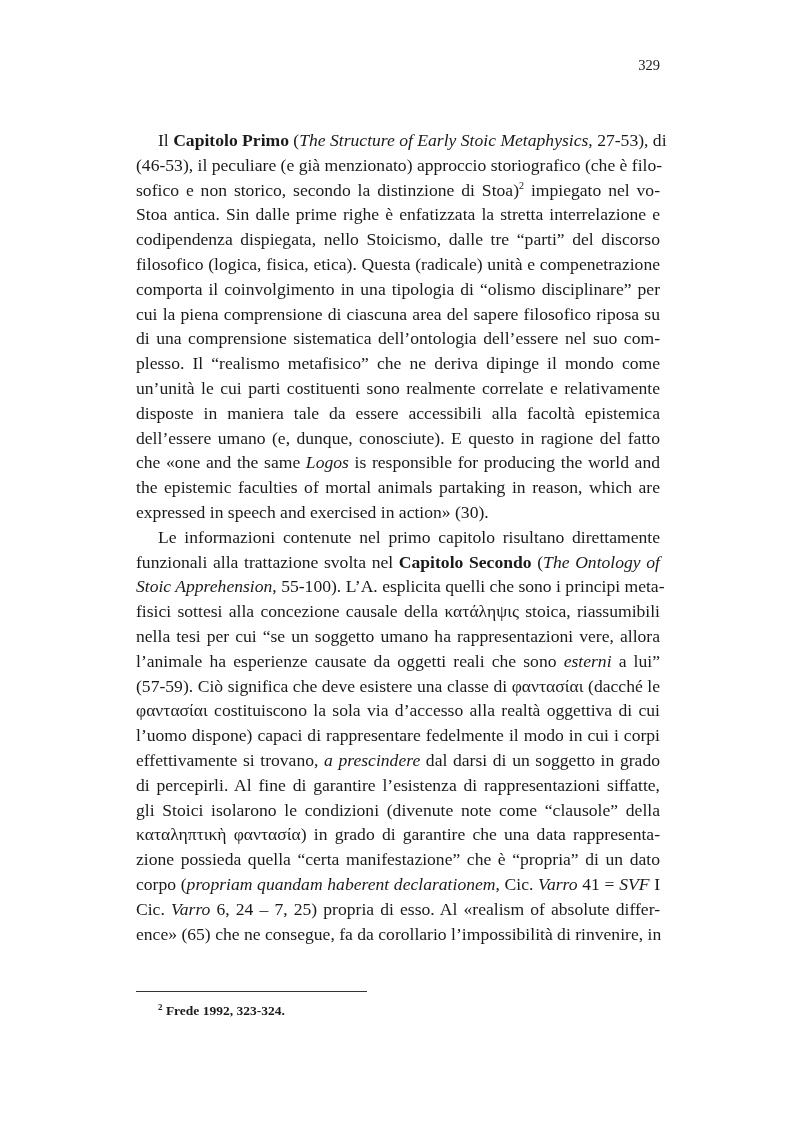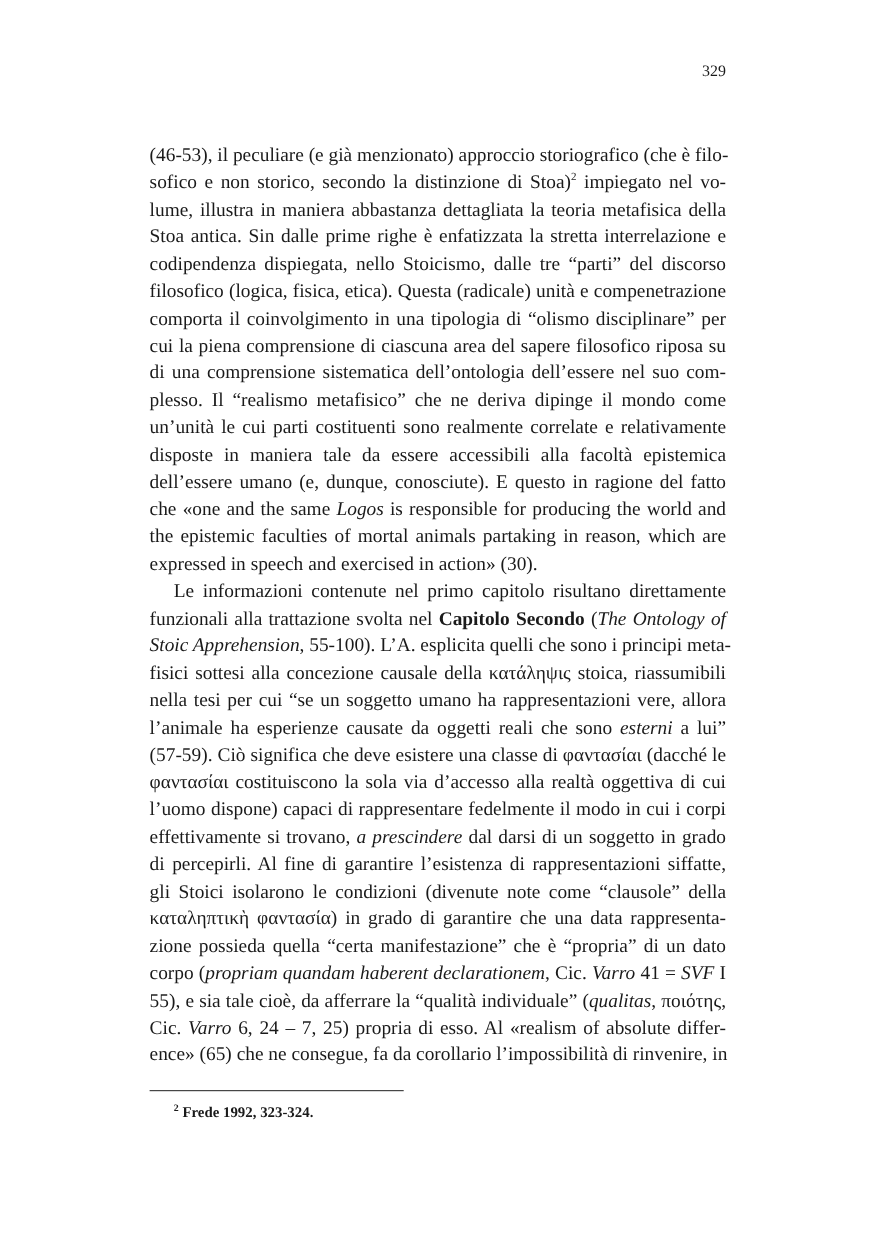--- a/index.html
+++ b/index.html
@@ -22,23 +22,23 @@
   .footnote sup { font-size:9px; vertical-align:5px; }
 </style>
 </head>
 <body>
 
 <div class="header">
   <span class="pagenum">329</span>
 </div>
 
 <div class="body-text" id="main-text">
+    <div class="line indent"><span>Il </span><b>Capitolo Primo</b><span> (</span><i>The Structure of Early Stoic Metaphysics</i><span>, 27-53), di</span></div>
     <div class="line"><span>(46-53), il peculiare (e già menzionato) approccio storiografico (che è filo-</span></div>
     <div class="line"><span>sofico e non storico, secondo la distinzione di Stoa)</span><sup>2</sup><span> impiegato nel vo-</span></div>
-    <div class="line"><span>lume, illustra in maniera abbastanza dettagliata la teoria metafisica della</span></div>
     <div class="line"><span>Stoa antica. Sin dalle prime righe è enfatizzata la stretta interrelazione e</span></div>
     <div class="line"><span>codipendenza dispiegata, nello Stoicismo, dalle tre “parti” del discorso</span></div>
     <div class="line"><span>filosofico (logica, fisica, etica). Questa (radicale) unità e compenetrazione</span></div>
     <div class="line"><span>comporta il coinvolgimento in una tipologia di “olismo disciplinare” per</span></div>
     <div class="line"><span>cui la piena comprensione di ciascuna area del sapere filosofico riposa su</span></div>
     <div class="line"><span>di una comprensione sistematica dell’ontologia dell’essere nel suo com-</span></div>
     <div class="line"><span>plesso. Il “realismo metafisico” che ne deriva dipinge il mondo come</span></div>
     <div class="line"><span>un’unità le cui parti costituenti sono realmente correlate e relativamente</span></div>
     <div class="line"><span>disposte in maniera tale da essere accessibili alla facoltà epistemica</span></div>
     <div class="line"><span>dell’essere umano (e, dunque, conosciute). E questo in ragione del fatto</span></div>
@@ -53,21 +53,20 @@
     <div class="line"><span>l’animale ha esperienze causate da oggetti reali che sono </span><i>esterni</i><span> a lui”</span></div>
     <div class="line"><span>(57-59). Ciò significa che deve esistere una classe di φαντασίαι (dacché le</span></div>
     <div class="line"><span>φαντασίαι costituiscono la sola via d’accesso alla realtà oggettiva di cui</span></div>
     <div class="line"><span>l’uomo dispone) capaci di rappresentare fedelmente il modo in cui i corpi</span></div>
     <div class="line"><span>effettivamente si trovano, </span><i>a prescindere</i><span> dal darsi di un soggetto in grado</span></div>
     <div class="line"><span>di percepirli. Al fine di garantire l’esistenza di rappresentazioni siffatte,</span></div>
     <div class="line"><span>gli Stoici isolarono le condizioni (divenute note come “clausole” della</span></div>
     <div class="line"><span>καταληπτικὴ φαντασία) in grado di garantire che una data rappresenta-</span></div>
     <div class="line"><span>zione possieda quella “certa manifestazione” che è “propria” di un dato</span></div>
     <div class="line"><span>corpo (</span><i>propriam quandam haberent declarationem</i><span>, Cic. </span><i>Varro</i><span> 41 = </span><i>SVF</i><span> I</span></div>
-    <div class="line"><span>55), e sia tale cioè, da afferrare la “qualità individuale” (</span><i>qualitas</i><span>, ποιότης,</span></div>
     <div class="line"><span>Cic. </span><i>Varro</i><span> 6, 24 – 7, 25) propria di esso. Al «realism of absolute differ-</span></div>
     <div class="line"><span>ence» (65) che ne consegue, fa da corollario l’impossibilità di rinvenire, in</span></div>
   </div>
 
 <div class="rule"></div>
 <div class="footnote">
   <sup>2</sup><span> Frede 1992, 323-324.</span>
 </div>
 
 </body></html>

